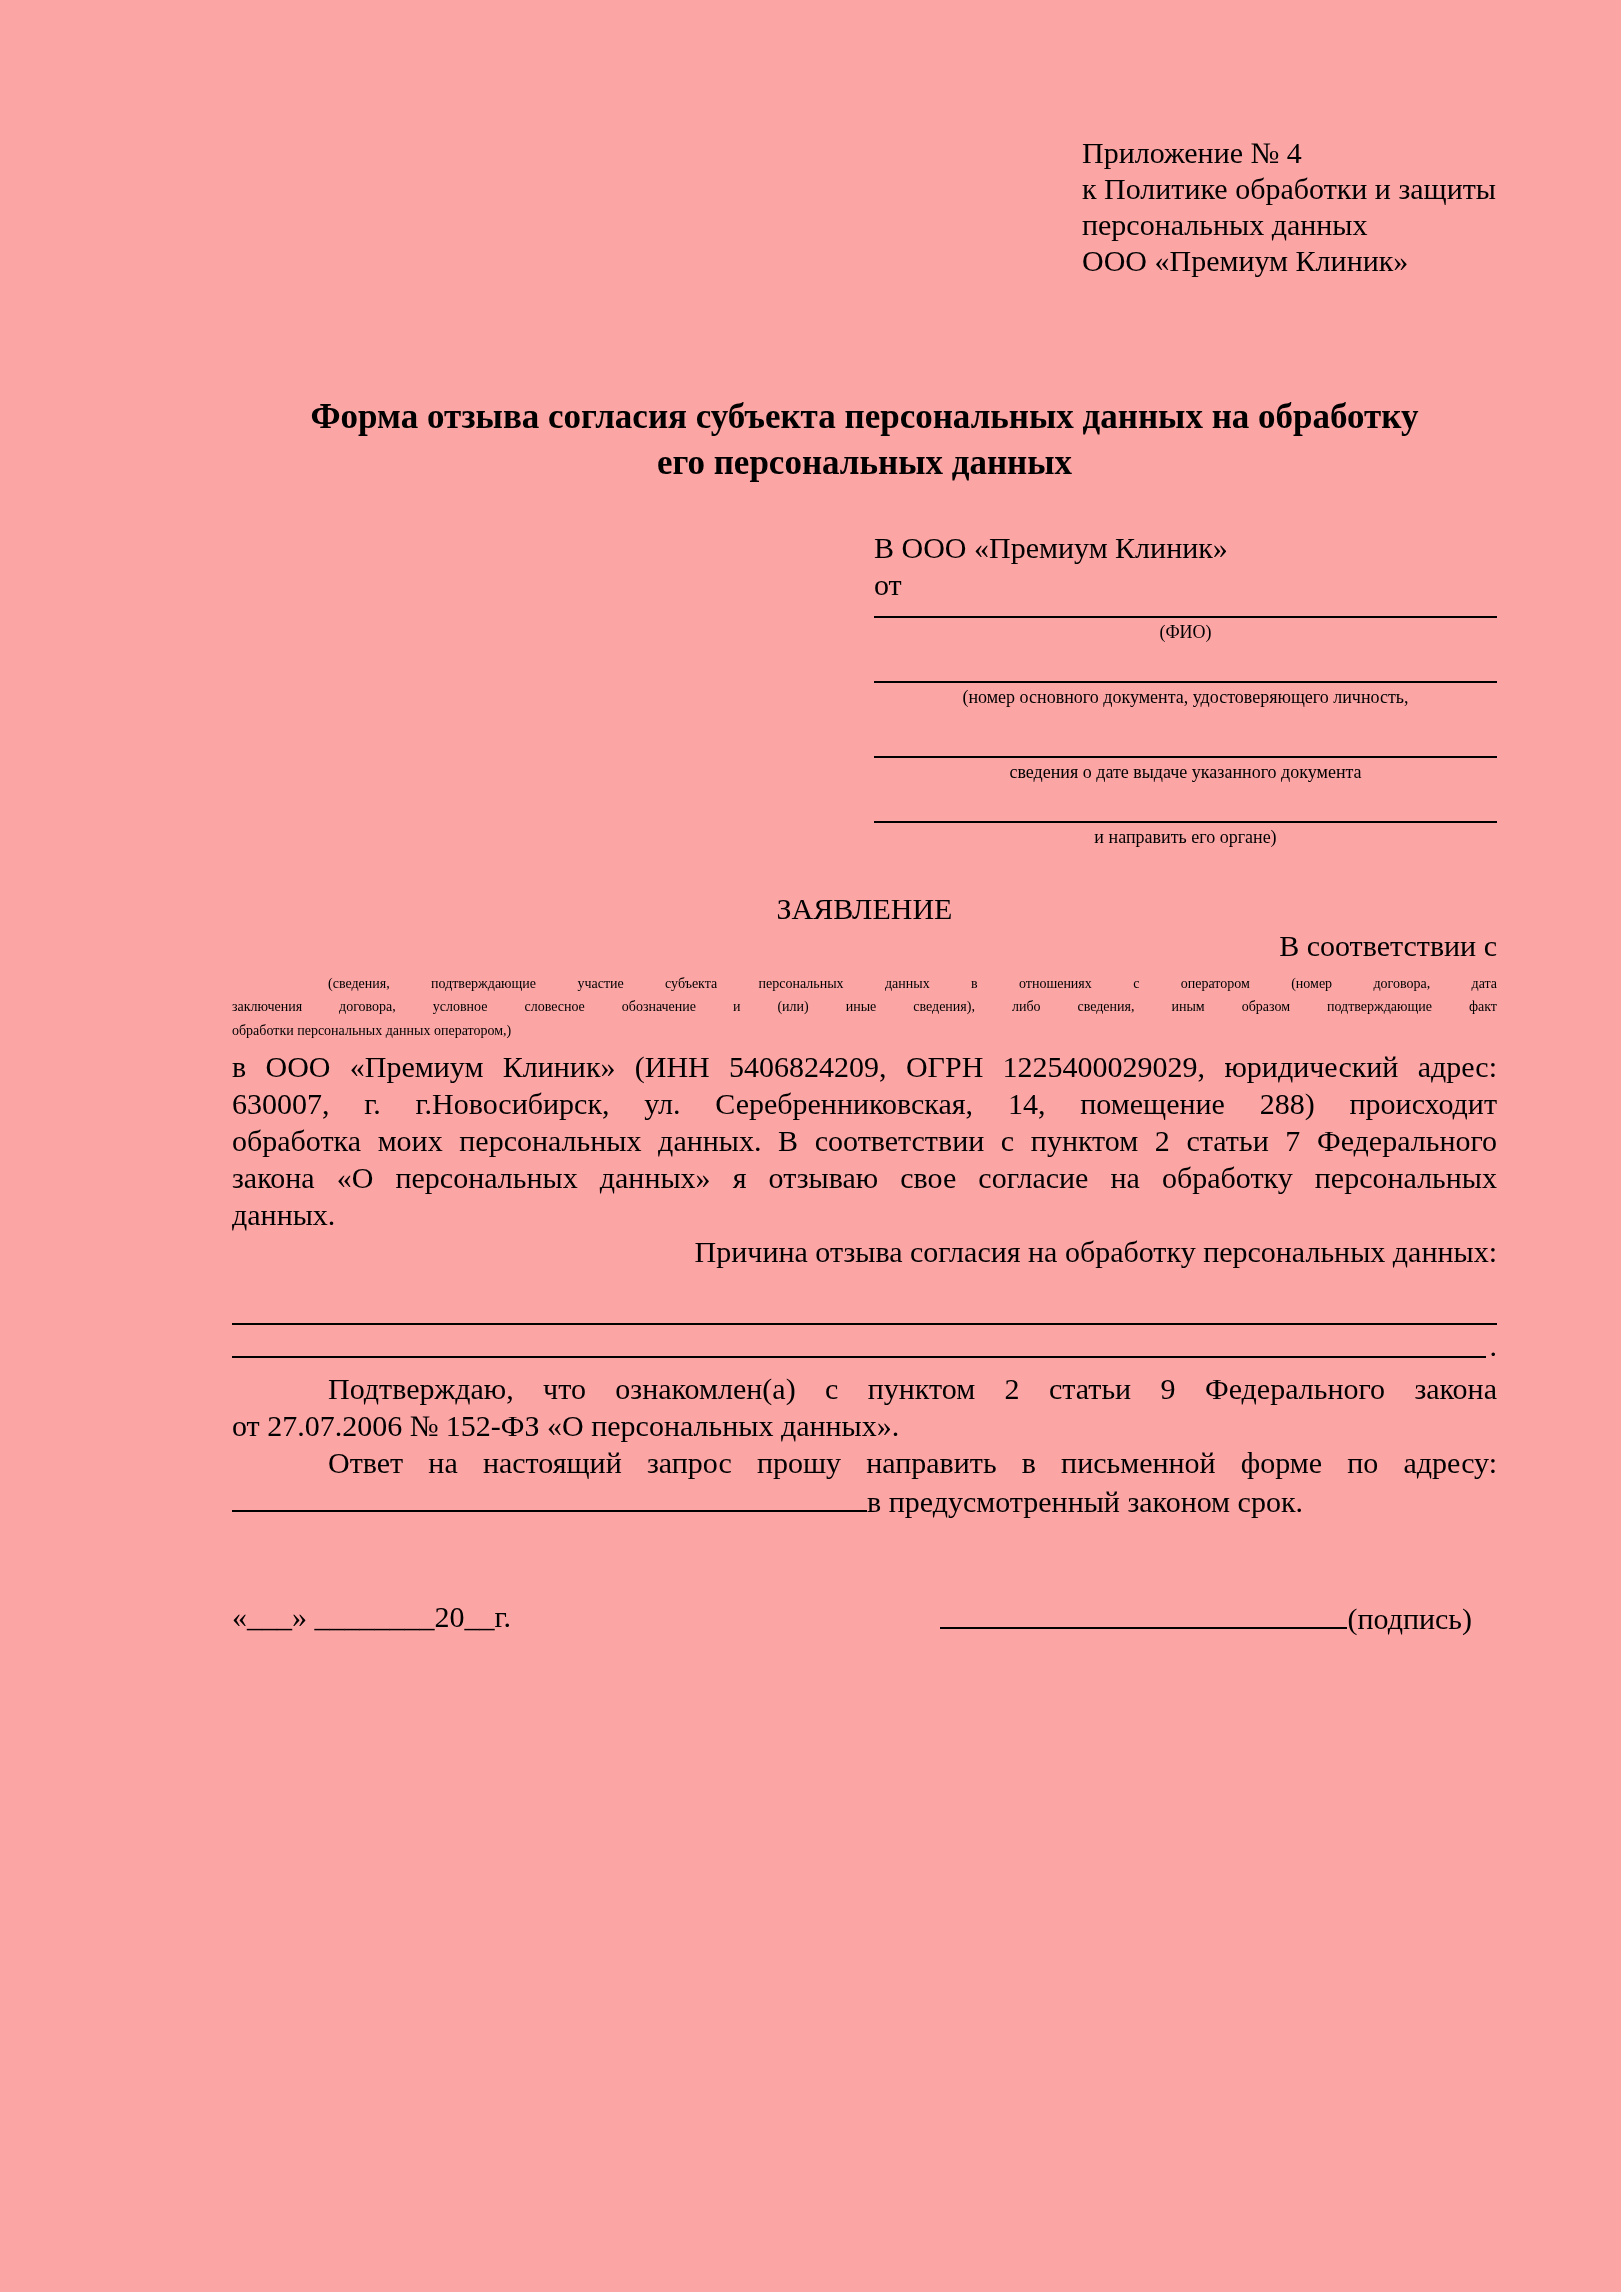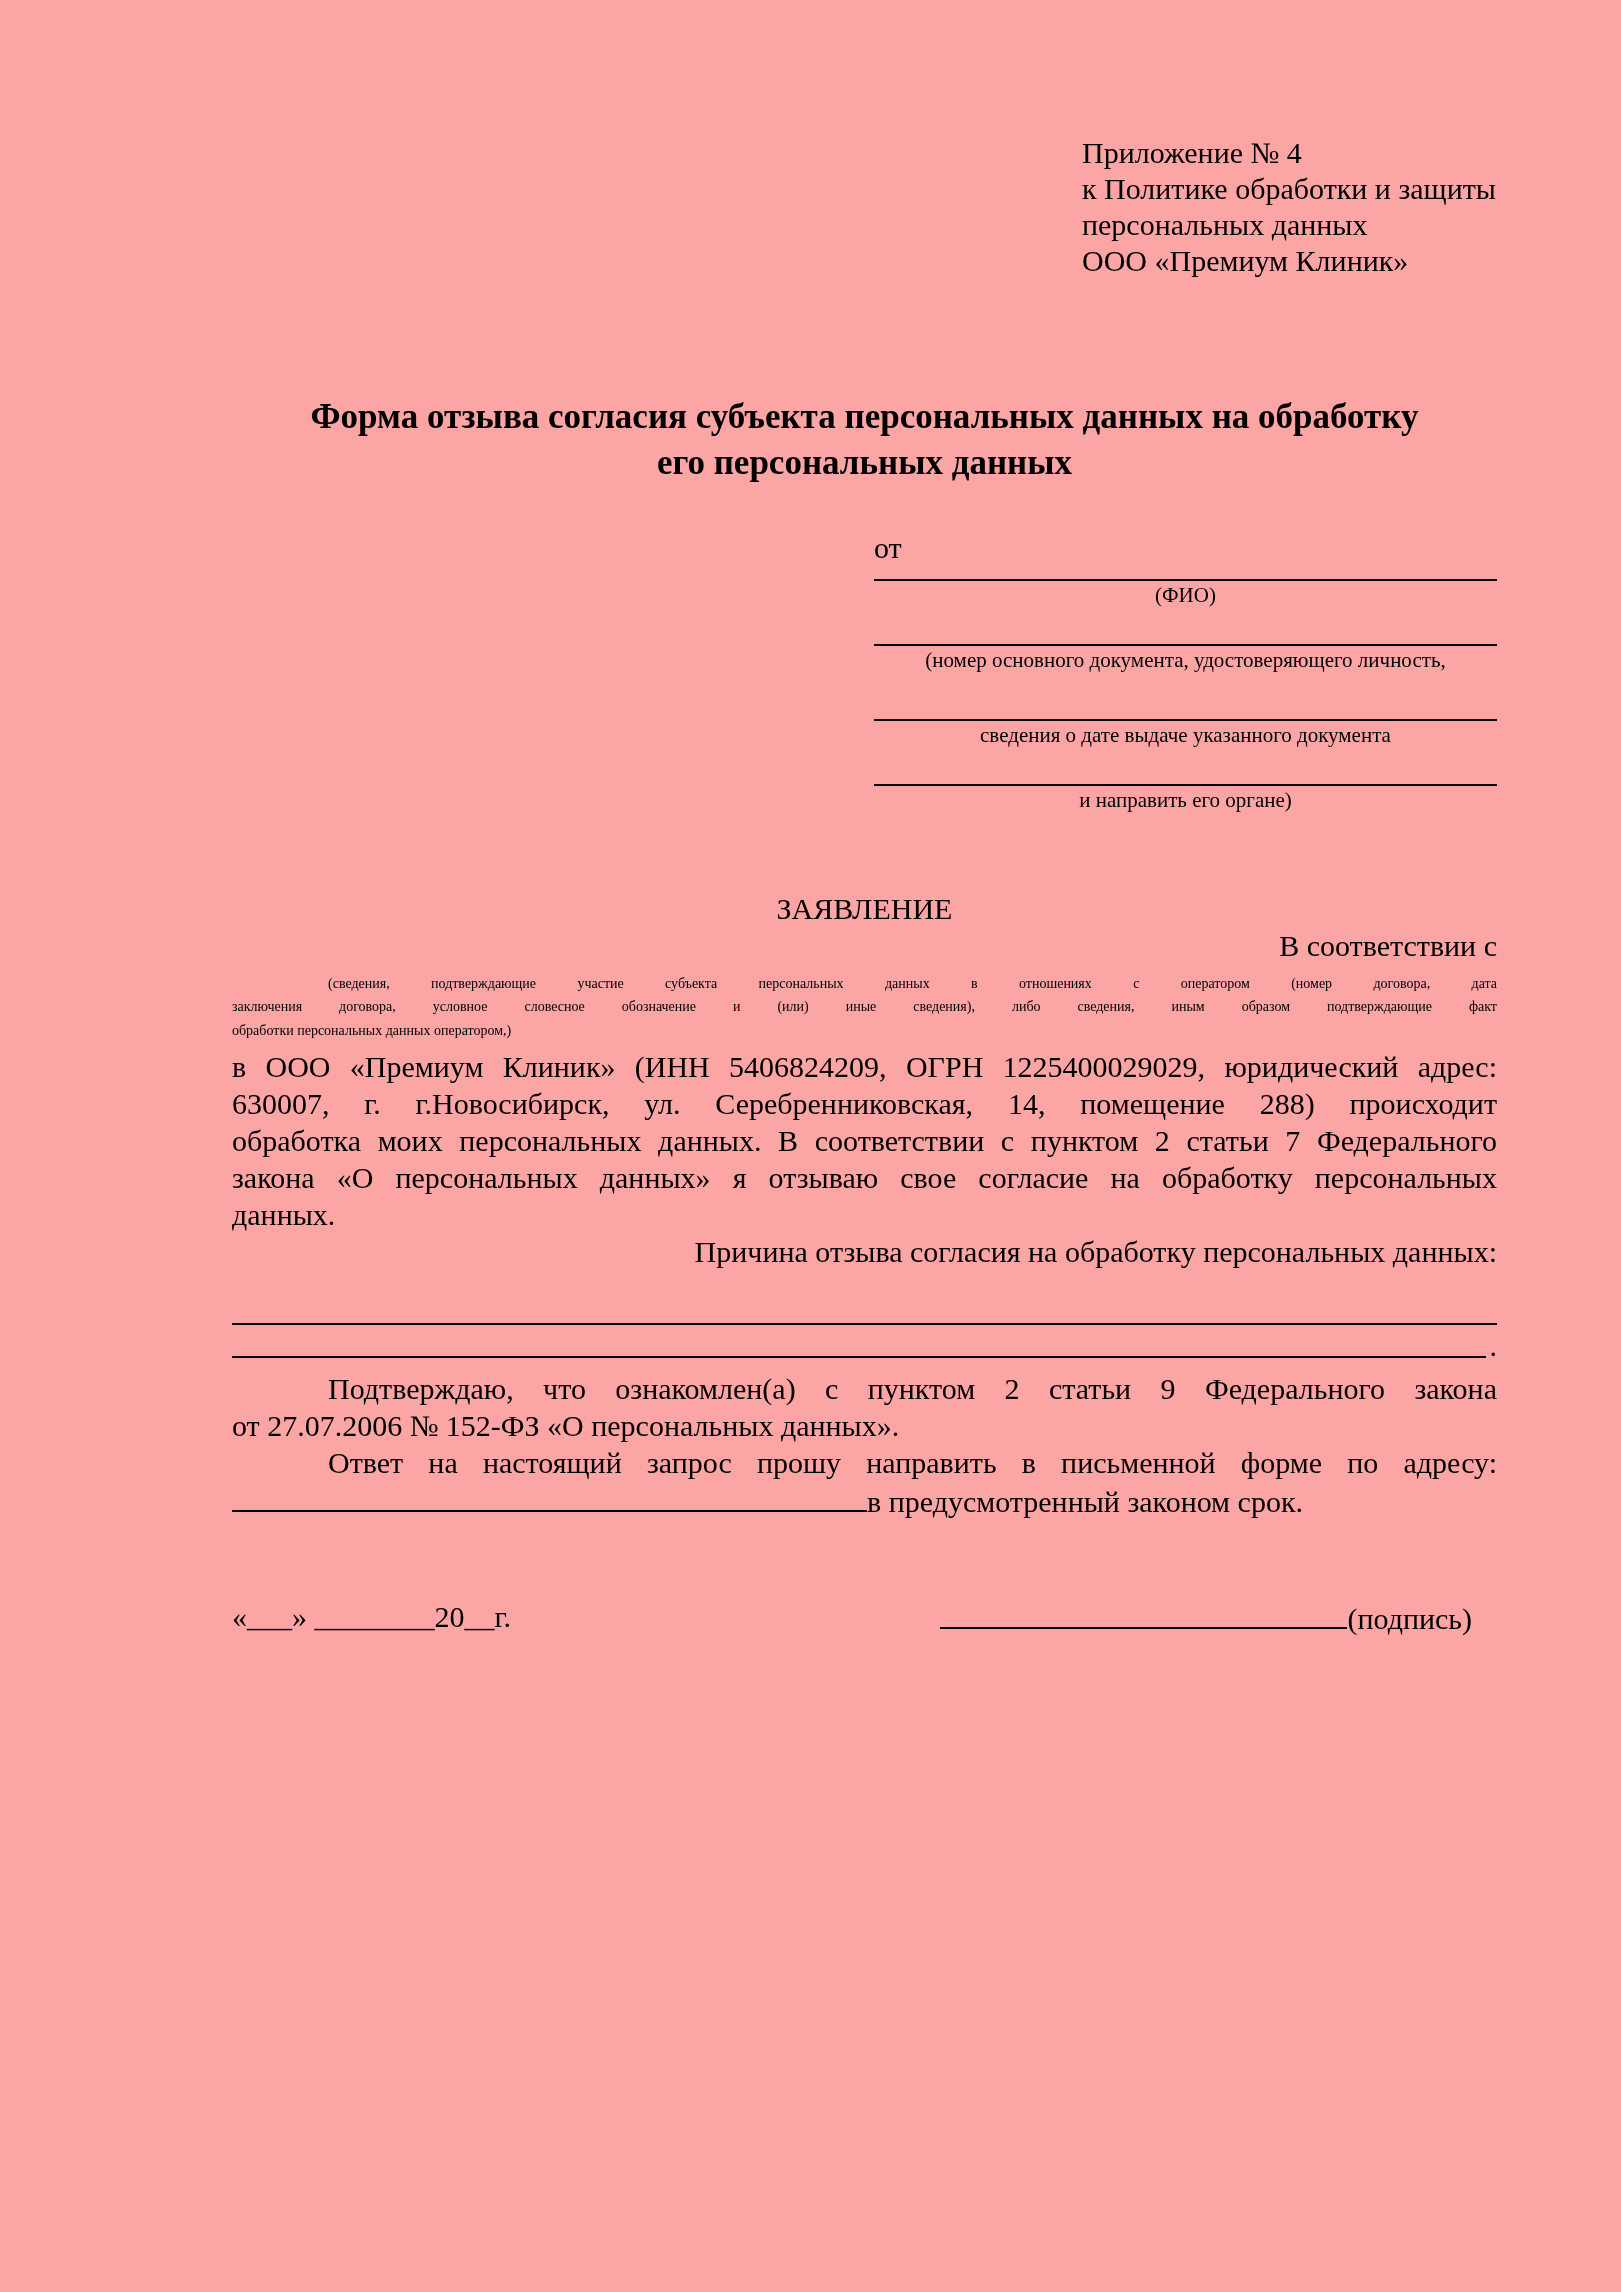--- a/index.html
+++ b/index.html
@@ -16,21 +16,21 @@
   .corner{left:1082px;top:135px;font-size:30px;line-height:36px;}
   
   .title{left:232px;top:394px;width:1265px;text-align:center;font-weight:700;font-size:35px;line-height:46px;}
   
   .addressee{left:874px;top:529px;width:623px;font-size:30px;line-height:37px;}
   .field-line{border-bottom:2.9px solid #000;}
   .fl-1{height:12.7px;}
   .fl-2{height:34px;}
   .fl-3{height:44px;}
   .fl-4{height:34px;}
-  .caption{font-size:21px;line-height:29px;text-align:center;white-space:nowrap;}
+  .caption{font-size:18px;line-height:29px;text-align:center;white-space:nowrap;}
   
   .main{left:232px;top:890px;width:1265px;font-size:30px;line-height:37px;}
   .heading{text-align:center;}
   .line-fill{display:flex;align-items:flex-end;height:37px;}
   .line-fill.ind{padding-left:96px;flex-direction:column;}
   .line-fill .pfx{white-space:nowrap;}
   .fill{flex:1;border-bottom:2.9px solid #000;margin-bottom:4.9px;margin-left:7.8px;}
   .jl{text-align:justify;text-align-last:justify;}
   .indent{text-indent:96px;}
   .footnote{font-size:14px;line-height:23.5px;margin-top:7.8px;}
@@ -57,20 +57,21 @@
     <div>персональных данных</div>
     <div>ООО «Премиум Клиник»</div>
   </div>
 
   <div class="abs title">
     <div>Форма отзыва согласия субъекта персональных данных на обработку</div>
     <div>его персональных данных</div>
   </div>
 
   <div class="abs addressee">
+    <div>В ООО «Премиум Клиник»</div>
     <div>от</div>
     <div class="field-line fl-1"></div>
     <div class="caption">(ФИО)</div>
     <div class="field-line fl-2"></div>
     <div class="caption">(номер основного документа, удостоверяющего личность,</div>
     <div class="field-line fl-3"></div>
     <div class="caption">сведения о дате выдаче указанного документа</div>
     <div class="field-line fl-4"></div>
     <div class="caption">и направить его органе)</div>
   </div>

